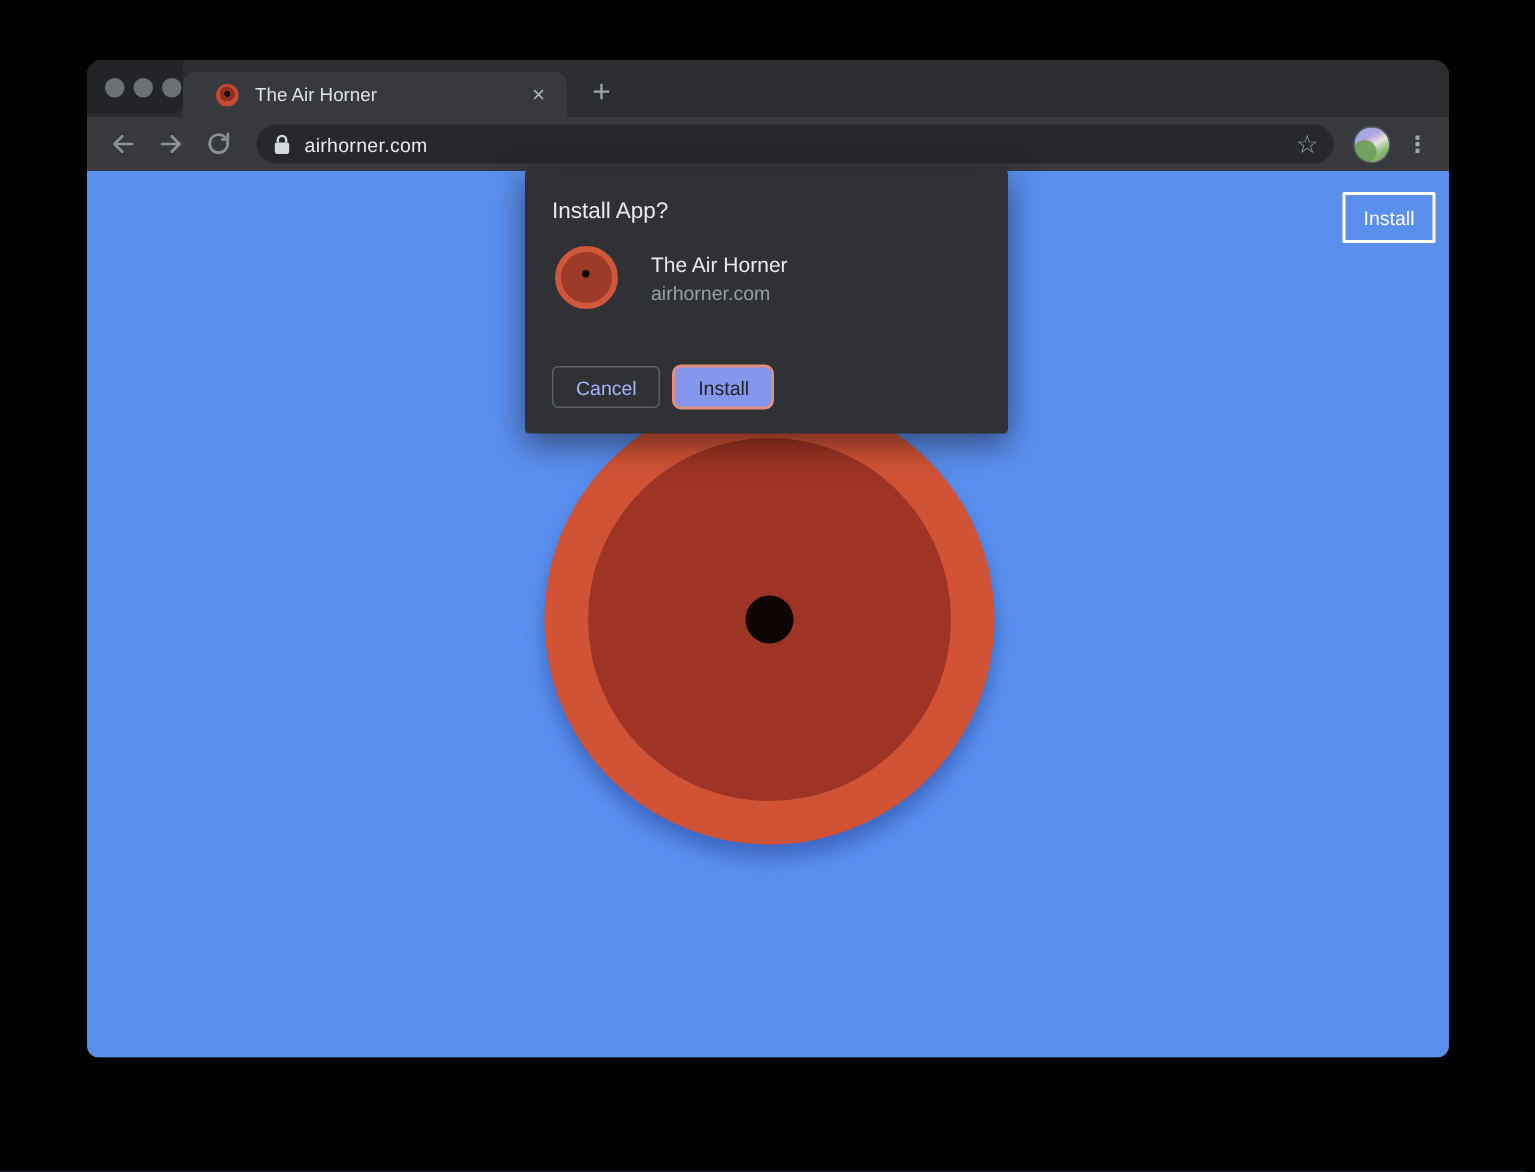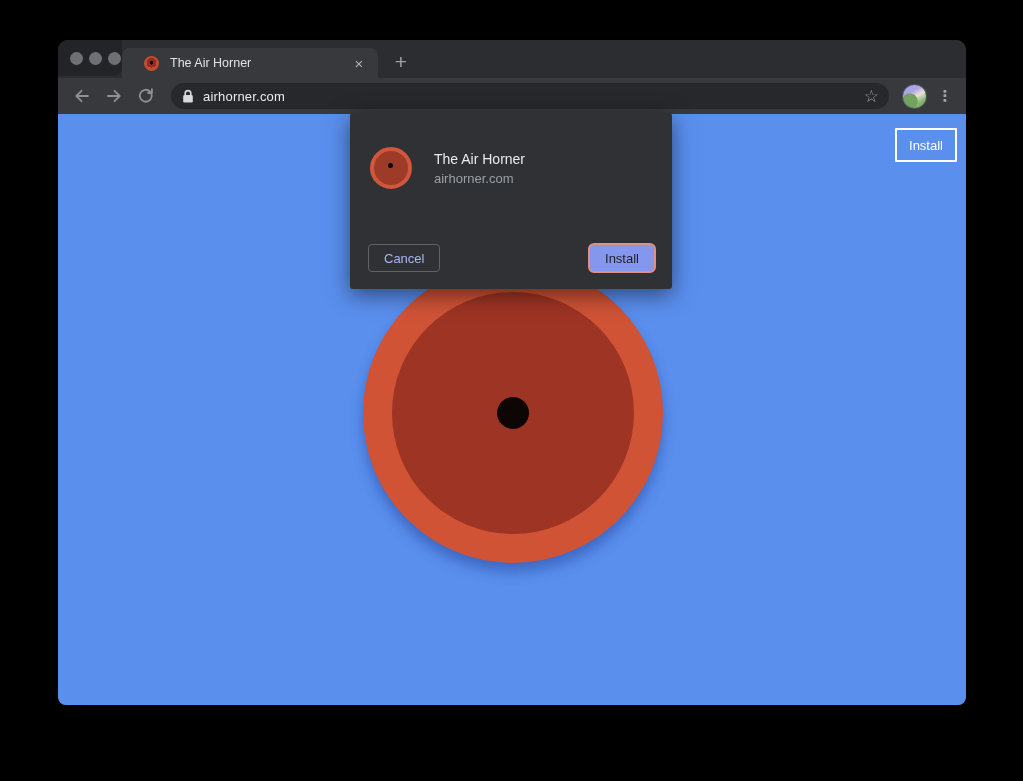--- a/index.html
+++ b/index.html
@@ -68,21 +68,21 @@
     display:flex; flex-direction:column; }
   .dialog-title { font-size:15px; font-weight:500; color:#e8eaed; }
   .dialog-row { display:flex; align-items:center; margin-top:15px; padding-left:2px; }
   .app-icon { width:42px; height:42px; border-radius:50%; flex:0 0 auto;
     background:#9e3b28; border:4px solid #d0563c; position:relative; }
   .app-icon::after { content:""; position:absolute; left:14px; top:12px; width:5px; height:5px;
     border-radius:50%; background:#0c0505; }
   .dialog-app-text { margin-left:22px; }
   .app-name { font-size:14px; color:#e8eaed; font-weight:500; }
   .app-origin { font-size:13px; color:#9aa0a6; margin-top:4px; }
-  .dialog-buttons { margin-top:auto; display:flex; justify-content:space-between; gap:8px; align-items:center; }
+  .dialog-buttons { margin-top:auto; display:flex; justify-content:flex-start; gap:8px; align-items:center; }
   .btn-cancel { height:28px; padding:0 15px; background:transparent;
     border:1px solid #5f6368; border-radius:4px; color:#a9b4f8;
     font-size:13px; font-weight:500; font-family:inherit; }
   .btn-install { height:30px; padding:0 15px; background:#8497ec;
     border:2px solid #e09080; border-radius:6px; color:#1e2024;
     font-size:13px; font-weight:500; font-family:inherit; }
 </style>
 </head>
 <body>
 
@@ -136,20 +136,21 @@
       <div class="horn-inner">
         <div class="horn-dot"></div>
       </div>
     </div>
     <button class="page-install">Install</button>
   </div>
 
 </div>
 
 <div class="dialog">
+  <div class="dialog-title">Install App?</div>
   <div class="dialog-row">
     <div class="app-icon"></div>
     <div class="dialog-app-text">
       <div class="app-name">The Air Horner</div>
       <div class="app-origin">airhorner.com</div>
     </div>
   </div>
   <div class="dialog-buttons">
     <button class="btn-cancel">Cancel</button>
     <button class="btn-install">Install</button>

